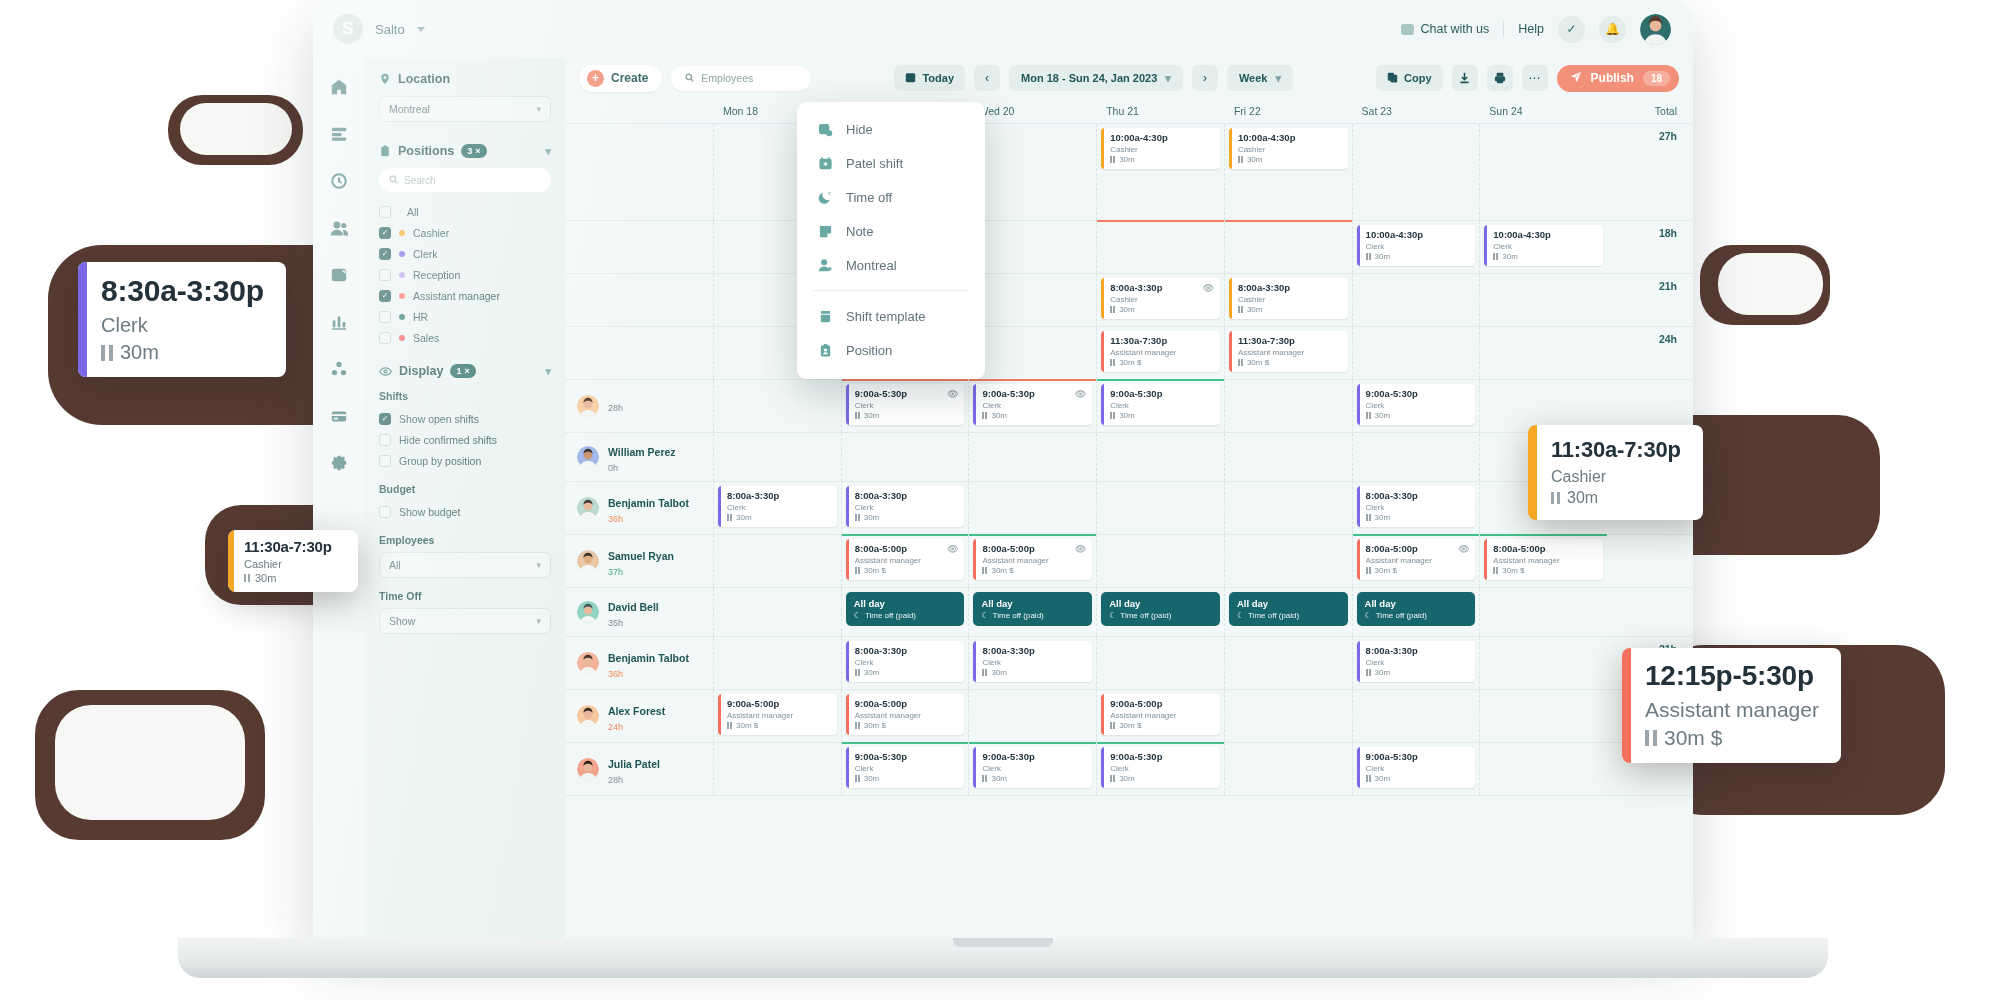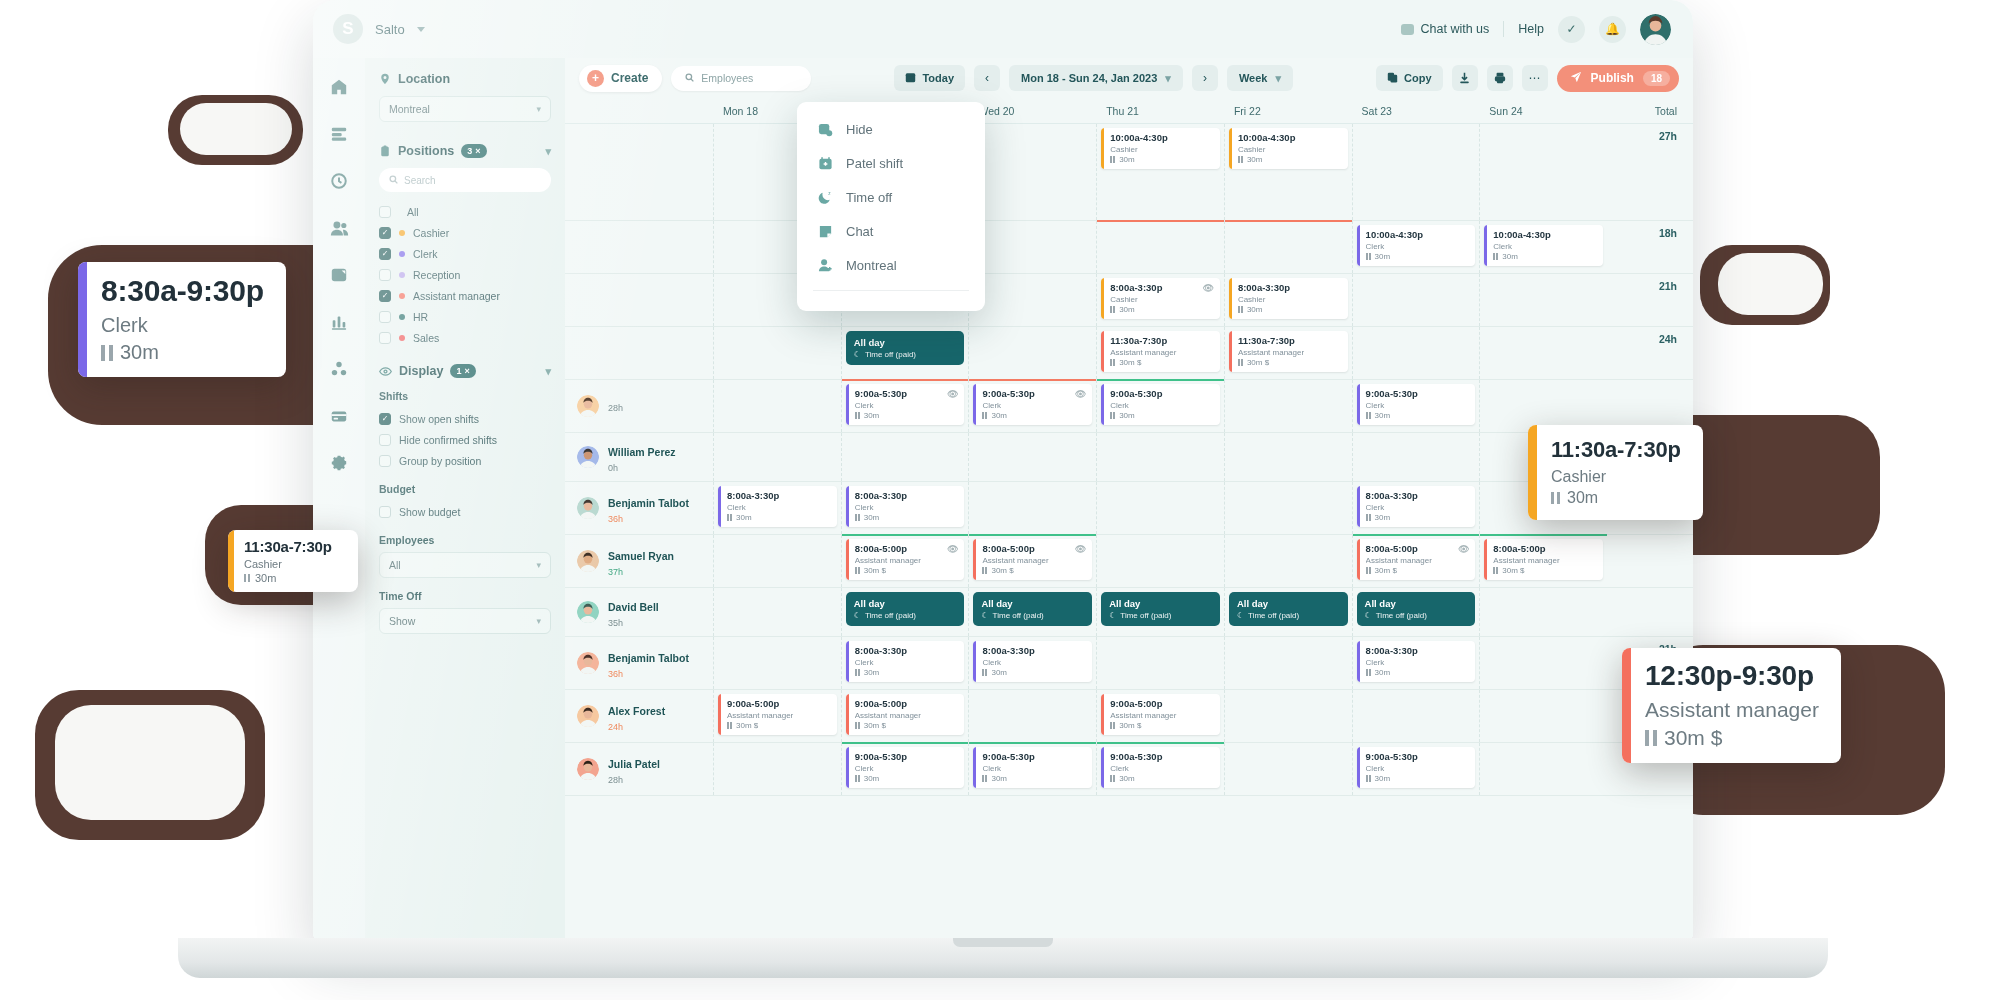--- a/index.html
+++ b/index.html
@@ -1232,47 +1232,69 @@
                 </span>
                 <span>Time off</span>
               </div>
               <div class="mitem">
                 <span class="mico">
                   <svg width="15" height="15" viewBox="0 0 16 16" fill="currentColor">
                     <path d="M2 2h12v8l-4 4H2z"></path>
                     <path d="M14 10l-4 4v-4z" fill="#fff"></path>
                   </svg>
                 </span>
-                <span>Chat</span>
+                <span>Note</span>
               </div>
               <div class="mitem">
                 <span class="mico">
                   <svg width="15" height="15" viewBox="0 0 16 16" fill="currentColor">
                     <circle cx="6.5" cy="4.5" r="3.2"></circle>
                     <path d="M1 14c0-3.2 2.5-5 5.5-5s5.5 1.8 5.5 5z"></path>
                     <path d="M12.5 9.5v4M10.5 11.5h4" stroke="currentColor" stroke-width="1.5"></path>
                   </svg>
                 </span>
                 <span>Montreal</span>
               </div>
             </div>
           <div class="mdiv"></div>
+          <div id="menu-items-2">
+              <div class="mitem">
+                <span class="mico">
+                  <svg width="15" height="15" viewBox="0 0 16 16" fill="currentColor">
+                    <rect x="3" y="2" width="10" height="3" rx="1"></rect>
+                    <rect x="3" y="6" width="10" height="8" rx="1.5"></rect>
+                  </svg>
+                </span>
+                <span>Shift template</span>
+              </div>
+              <div class="mitem">
+                <span class="mico">
+                  <svg width="15" height="15" viewBox="0 0 16 16" fill="currentColor">
+                    <rect x="3" y="2.5" width="10" height="12" rx="2"></rect>
+                    <rect x="6" y="1" width="4" height="3" rx="1"></rect>
+                    <circle cx="8" cy="7.5" r="1.6" fill="#fff"></circle>
+                    <path d="M5.3 12c.4-1.5 1.5-2.2 2.7-2.2s2.3.7 2.7 2.2z" fill="#fff"></path>
+                  </svg>
+                </span>
+                <span>Position</span>
+              </div>
+            </div>
         </div>
       </div>
 
       <div class="fade-l"></div>
     </div>
     <div id="base"></div>
     <div id="notch"></div>
   </div>
 
   <div class="callout co-a">
     <div class="bar" style="background: rgb(123, 104, 232);"></div>
     <div class="body">
-      <div class="c-time">8:30a-9:30p</div>
+      <div class="c-time">8:30a-3:30p</div>
       <div class="c-pos">Clerk</div>
       <div class="c-meta">
           <span class="pause"></span>
           <span>30m</span>
         </div>
     </div>
   </div>
 
   <div class="callout co-b">
     <div class="bar" style="background: rgb(245, 166, 35);"></div>
@@ -1294,21 +1316,21 @@
       <div class="c-meta">
           <span class="pause"></span>
           <span>30m</span>
         </div>
     </div>
   </div>
 
   <div class="callout co-d">
     <div class="bar" style="background: rgb(244, 112, 94);"></div>
     <div class="body">
-      <div class="c-time">12:30p-9:30p</div>
+      <div class="c-time">12:15p-5:30p</div>
       <div class="c-pos">Assistant manager</div>
       <div class="c-meta">
           <span class="pause"></span>
           <span>30m $</span>
         </div>
     </div>
   </div>
 
 </div>
 

